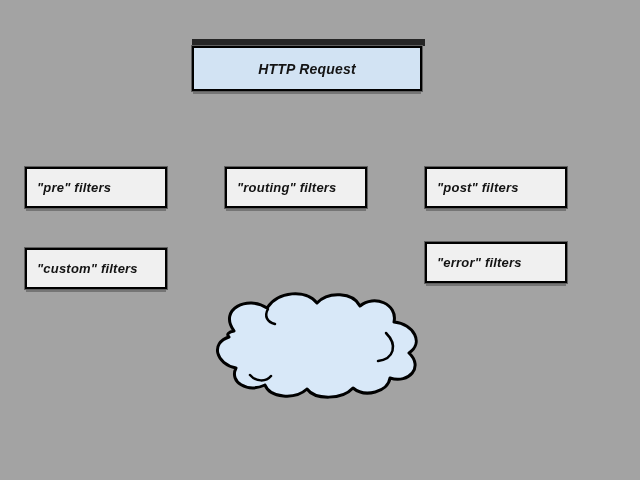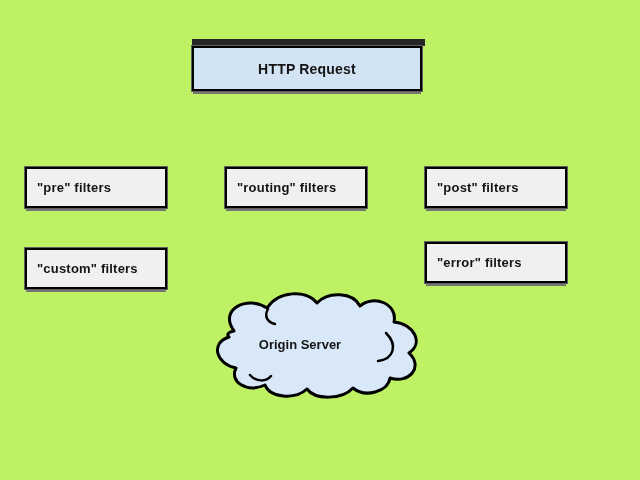--- a/index.html
+++ b/index.html
@@ -4,23 +4,24 @@
 <style>
   html, body {
     margin: 0;
     padding: 0;
     background: #000000;
   }
   .canvas {
     position: relative;
     width: 640px;
     height: 480px;
-    background: #bef264;
+    background: #a3a3a3;
     overflow: hidden;
     font-family: "Liberation Sans", sans-serif;
+    font-style: italic;
   }
   .box {
     position: absolute;
     box-sizing: border-box;
     border: 2px solid #000000;
     outline: 1px solid #5f5f5f;
     box-shadow: 0 4px 0 -1px #757575;
     display: flex;
     align-items: center;
     font-weight: bold;
@@ -133,15 +134,14 @@
              C 154 111, 127 111, 119 100
              C 107 111, 82 109, 77 96
              C 59 104, 41 93, 48 79
              C 28 75, 22 54, 41 48
              C 38 45, 41 43, 46 42 Z" fill="#d8e8f8"></path>
     <path class="cloud-inner" d="M 198 44 C 210 56 206 70 190 72"></path>
     <path class="cloud-inner" d="M 62 86 C 68 93 78 93 83 87"></path>
     <path class="cloud-inner" d="M 80 20 C 76 27 79 33 87 35"></path>
   </svg>
 
-  <div class="cloud-label">Origin Server</div>
 
 </div>
 
 </body></html>

